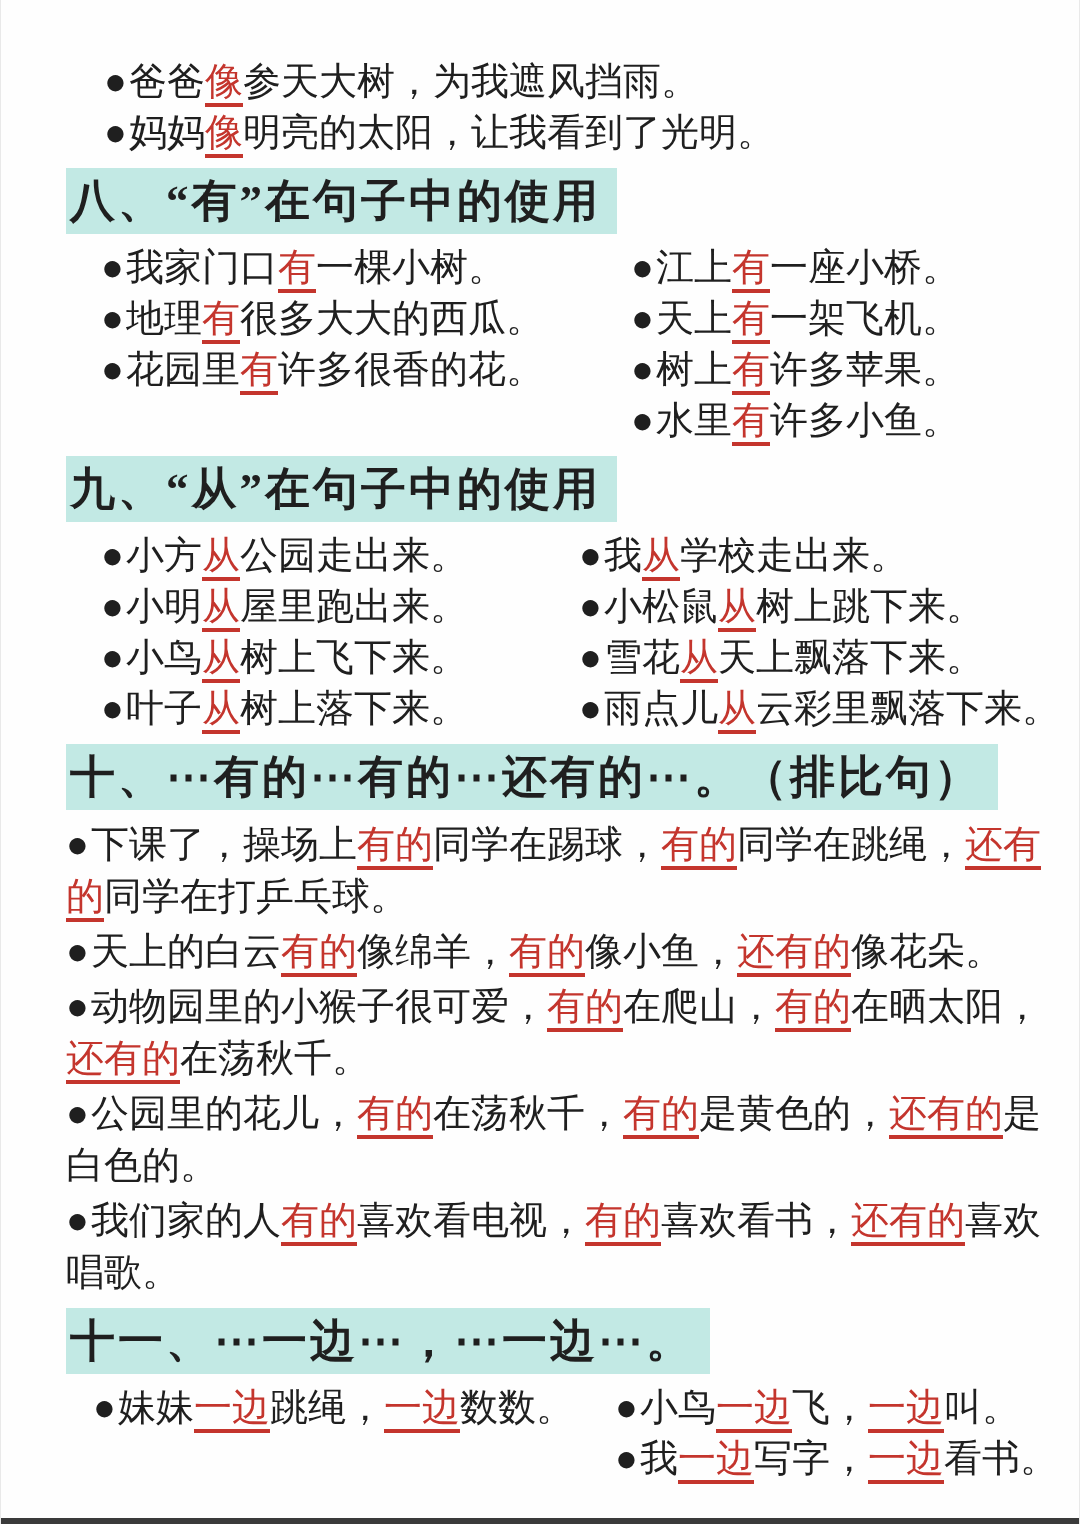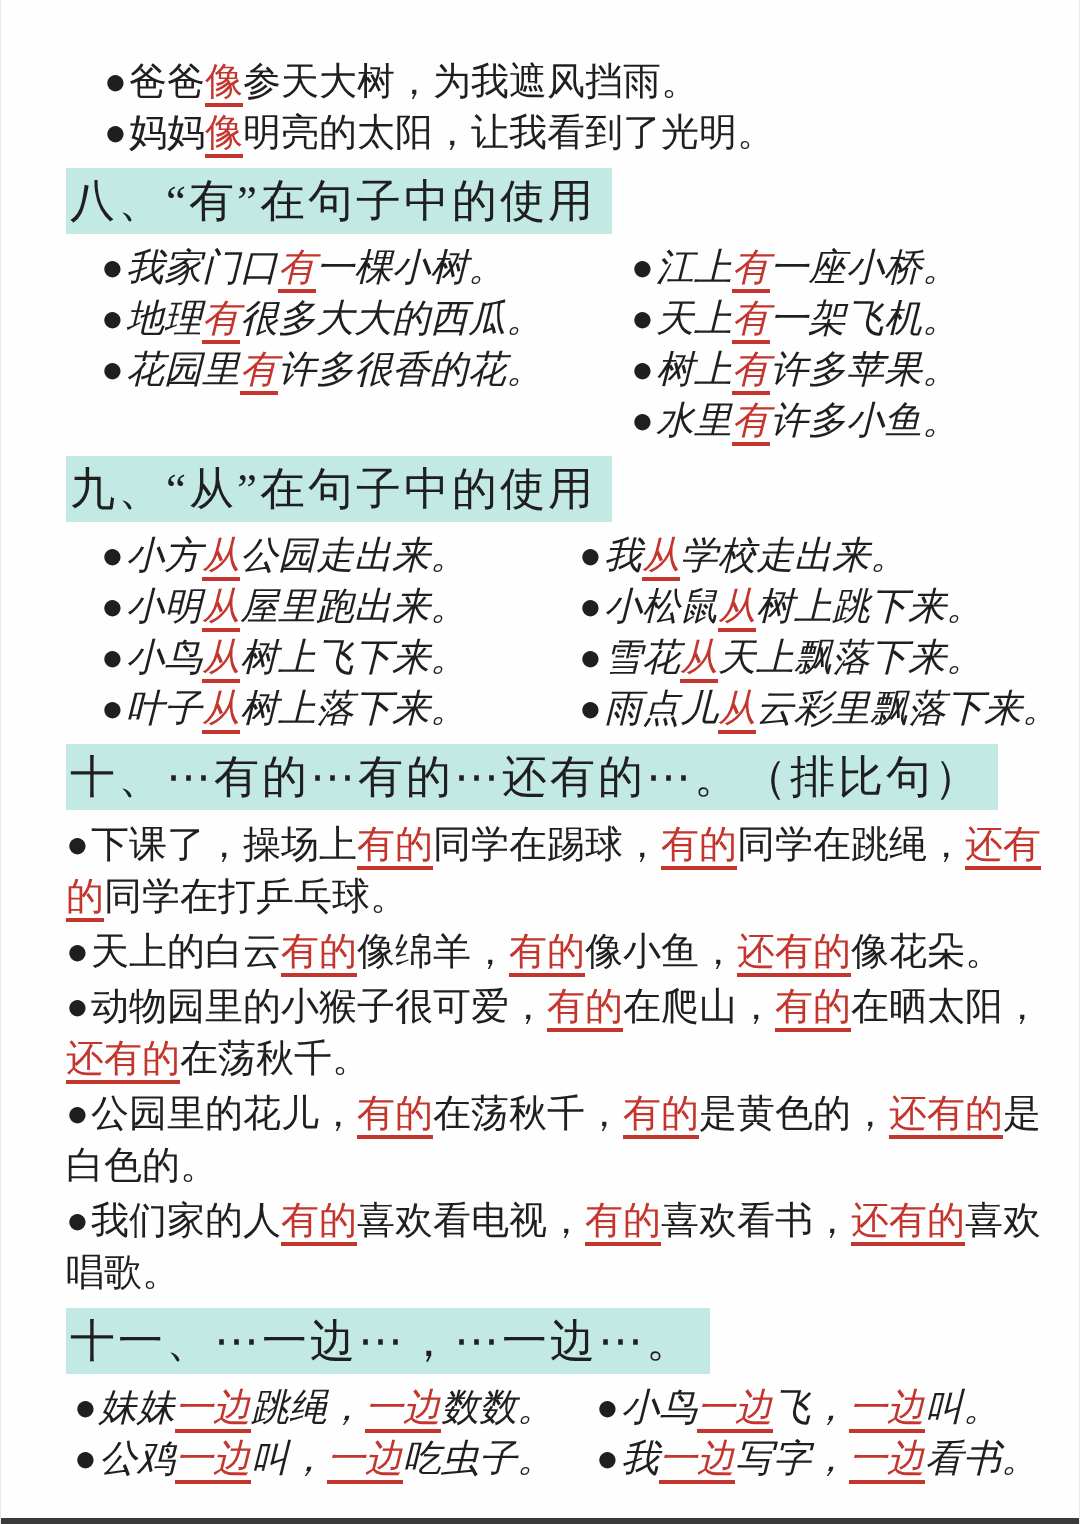--- a/index.html
+++ b/index.html
@@ -5,21 +5,21 @@
   html,body{margin:0;padding:0;background:#e9e9e9;}
   .page{
     width:1078px;height:1524px;position:relative;margin:0 auto;
     background:#fefefe;overflow:hidden;
     font-family:"Liberation Serif","DejaVu Serif",serif;
     color:#1f1f1f;
   }
   .content{padding:52px 25px 0 65px;}
   .sec-header{
     background:#c2e9e4;
-    font-weight:400;
+    font-weight:700;
     font-size:45px;
     line-height:66px;
     letter-spacing:3px;
     padding:0 16px 0 4px;
     width:fit-content;
     margin:6px 0 8px 0;
     white-space:nowrap;
   }
   .list{margin:4px 0 10px 0;}
   .indent-lg{padding-left:38px;}
@@ -28,25 +28,25 @@
   .sent{
     font-size:38px;
     line-height:51px;
     white-space:nowrap;
   }
   .para-list .sent{
     white-space:normal;
     line-height:52px;
     margin-bottom:3px;
   }
-  .two-col{display:flex;font-style:italic;}
+  .two-col{display:flex;}
   .col-left{width:530px;flex:0 0 auto;}
   .col-right{flex:1 1 auto;}
   .s9 .col-left{width:478px;}
-  .s11 .col-left{width:522px;}
+  .s11 .col-left{width:522px;margin-left:19px;}
   .bullet{margin-right:2px;}
   .red{
     color:#c4352d;
     border-bottom:4px solid #c4352d;
     padding-bottom:1px;
   }
   .bottom-bar{
     position:absolute;left:0;bottom:0;width:100%;height:6px;
     background:#3a3a3a;
   }
@@ -99,21 +99,20 @@
         <div class="sent"><span class="bullet">●</span><span>天上的白云</span><span class="red">有的</span><span>像绵羊，</span><span class="red">有的</span><span>像小鱼，</span><span class="red">还有的</span><span>像花朵。</span></div>
         <div class="sent"><span class="bullet">●</span><span>动物园里的小猴子很可爱，</span><span class="red">有的</span><span>在爬山，</span><span class="red">有的</span><span>在晒太阳，</span><span class="red">还有的</span><span>在荡秋千。</span></div>
         <div class="sent"><span class="bullet">●</span><span>公园里的花儿，</span><span class="red">有的</span><span>在荡秋千，</span><span class="red">有的</span><span>是黄色的，</span><span class="red">还有的</span><span>是白色的。</span></div>
         <div class="sent"><span class="bullet">●</span><span>我们家的人</span><span class="red">有的</span><span>喜欢看电视，</span><span class="red">有的</span><span>喜欢看书，</span><span class="red">还有的</span><span>喜欢唱歌。</span></div>
       </div>
 
     <div class="sec-header">十一、⋯一边⋯，⋯一边⋯。</div>
     <div class="two-col list indent-sm s11">
       <div class="col-left">
           <div class="sent"><span class="bullet">●</span><span>妹妹</span><span class="red">一边</span><span>跳绳，</span><span class="red">一边</span><span>数数。</span></div>
-          <div class="sent"><span class="bullet">●</span><span>公鸡</span><span class="red">一边</span><span>叫，</span><span class="red">一边</span><span>吃虫子。</span></div>
         </div>
       <div class="col-right">
           <div class="sent"><span class="bullet">●</span><span>小鸟</span><span class="red">一边</span><span>飞，</span><span class="red">一边</span><span>叫。</span></div>
           <div class="sent"><span class="bullet">●</span><span>我</span><span class="red">一边</span><span>写字，</span><span class="red">一边</span><span>看书。</span></div>
         </div>
     </div>
 
   </div>
   <div class="bottom-bar"></div>
 </div>

